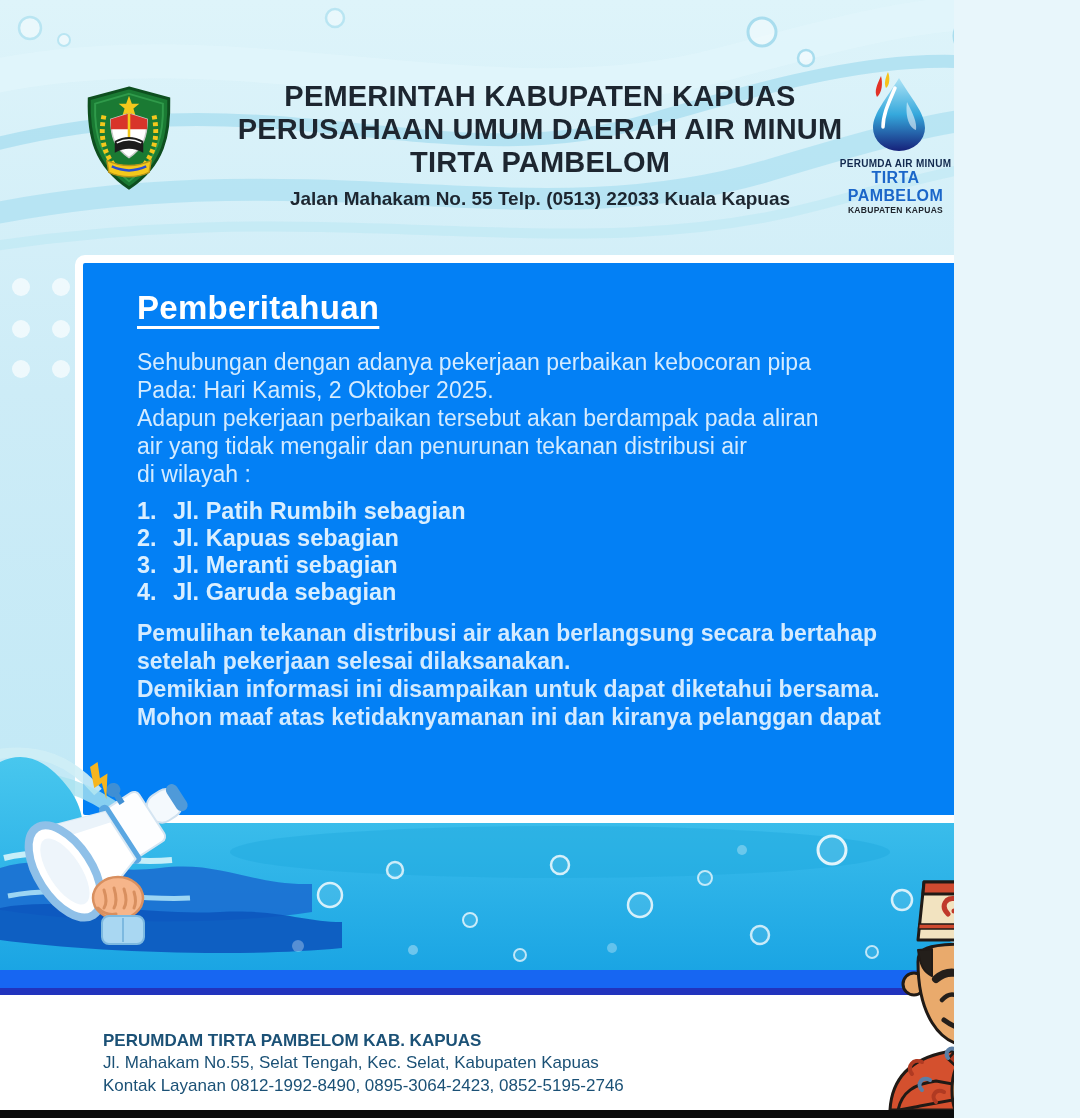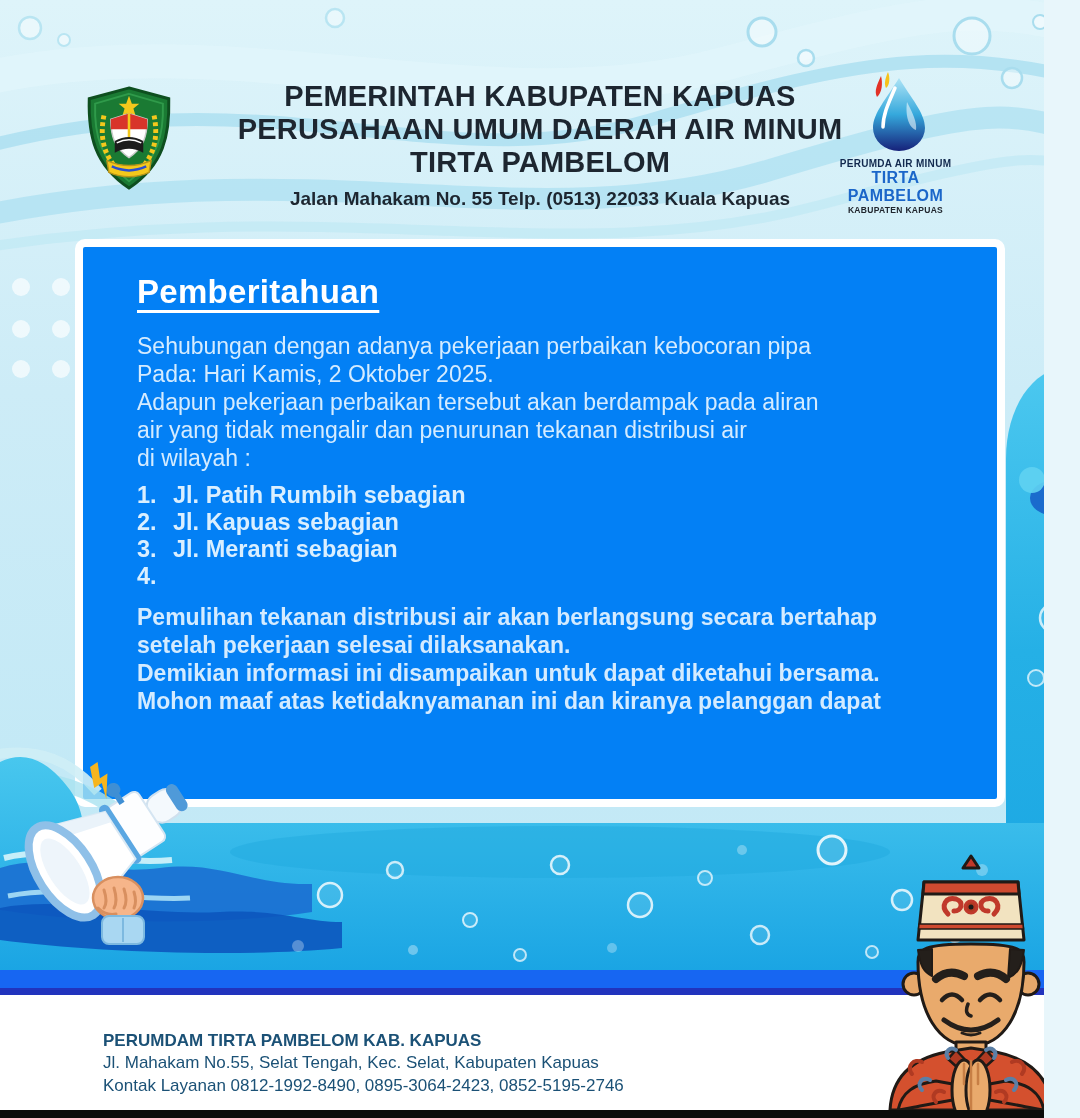--- a/index.html
+++ b/index.html
@@ -1,16 +1,16 @@
 <!DOCTYPE html>
 <html><head>
 <meta charset="utf-8">
 <style>
   html,body{margin:0;padding:0;background:#e8f6fb;}
-  .page{position:relative;width:1044px;height:1118px;overflow:hidden;
+  .page{position:relative;width:954px;height:1118px;overflow:hidden;
         font-family:"Liberation Sans",sans-serif;
         background:linear-gradient(180deg,#def4fa 0%,#cdecf7 35%,#c3e9f6 70%,#c9ebf7 100%);}
   .abs{position:absolute;}
 
   
   .top-waves{left:0;top:0;width:1080px;height:280px;z-index:0;}
 
   
   .dot{width:18px;height:18px;border-radius:50%;background:rgba(255,255,255,.65);z-index:1;}
 
@@ -20,21 +20,21 @@
   .hdr-addr{font-size:19px;font-weight:800;margin-top:9px;color:#1d2630;}
 
   .crest{left:82px;top:84px;z-index:2;}
 
   .perumda{left:823px;top:72px;width:145px;text-align:center;z-index:2;}
   .perumda .l1{font-size:10px;font-weight:800;color:#12294e;letter-spacing:.3px;margin-top:2px;}
   .perumda .l2{font-size:16px;font-weight:800;color:#1b66c9;letter-spacing:.4px;}
   .perumda .l3{font-size:8.5px;font-weight:800;color:#20262e;letter-spacing:.3px;}
 
   
-  .card{left:75px;top:239px;width:930px;height:568px;box-sizing:border-box;
+  .card{left:75px;top:255px;width:930px;height:568px;box-sizing:border-box;
         background:#0380F5;border:8px solid #ffffff;border-radius:10px;z-index:2;
         padding:26px 44px 0 54px;}
   .card-title{display:inline-block;color:#ffffff;font-size:33px;font-weight:800;
         letter-spacing:.3px;text-decoration:underline;text-decoration-thickness:3px;
         text-underline-offset:7px;}
   .nbody{margin-top:21px;color:#d4ebff;font-size:23px;font-weight:400;}
   .nbody .bline{line-height:28px;white-space:nowrap;}
   .nlist{margin-top:10px;color:#daefff;font-size:23.5px;font-weight:700;}
   .nlist .item{line-height:27px;white-space:nowrap;display:flex;}
   .nlist .num{width:36px;flex:0 0 36px;}
@@ -145,20 +145,21 @@
       <div class="item">
         <span class="num">2.</span>
         <span>Jl. Kapuas sebagian</span>
       </div>
       <div class="item">
         <span class="num">3.</span>
         <span>Jl. Meranti sebagian</span>
       </div>
       <div class="item">
         <span class="num">4.</span>
+        <span>Jl. Garuda sebagian</span>
       </div>
     </div>
     <div class="nclose">
       <div class="bline">Pemulihan tekanan distribusi air akan berlangsung secara bertahap</div>
       <div class="bline">setelah pekerjaan selesai dilaksanakan.</div>
       <div class="bline">Demikian informasi ini disampaikan untuk dapat diketahui bersama.</div>
       <div class="bline">Mohon maaf atas ketidaknyamanan ini dan kiranya pelanggan dapat</div>
     </div>
   </div>
 

